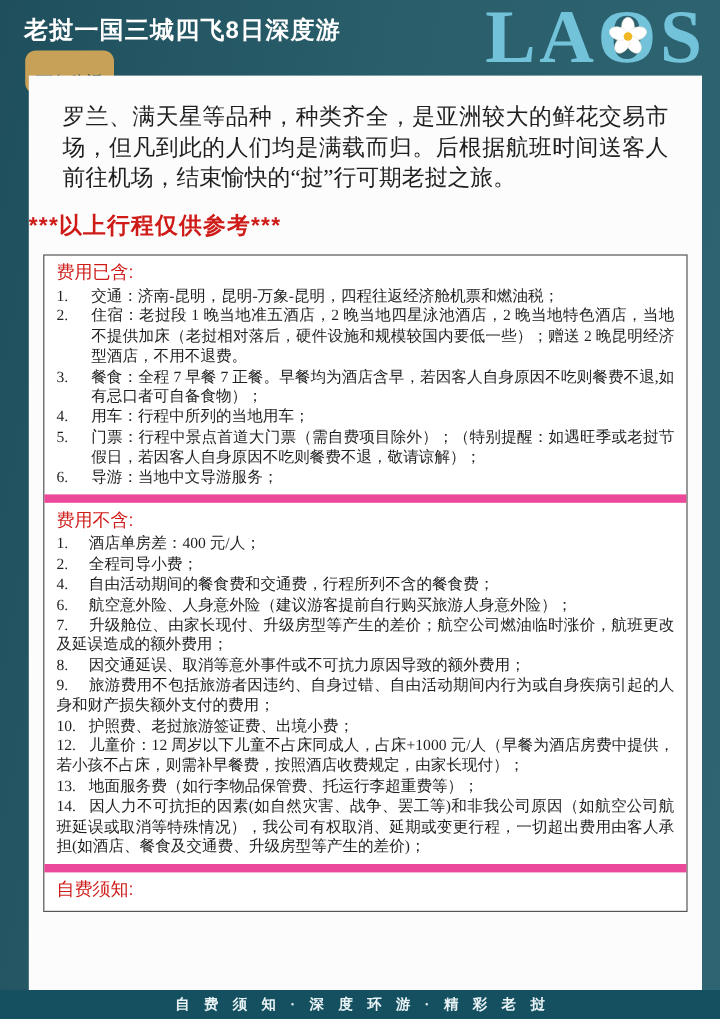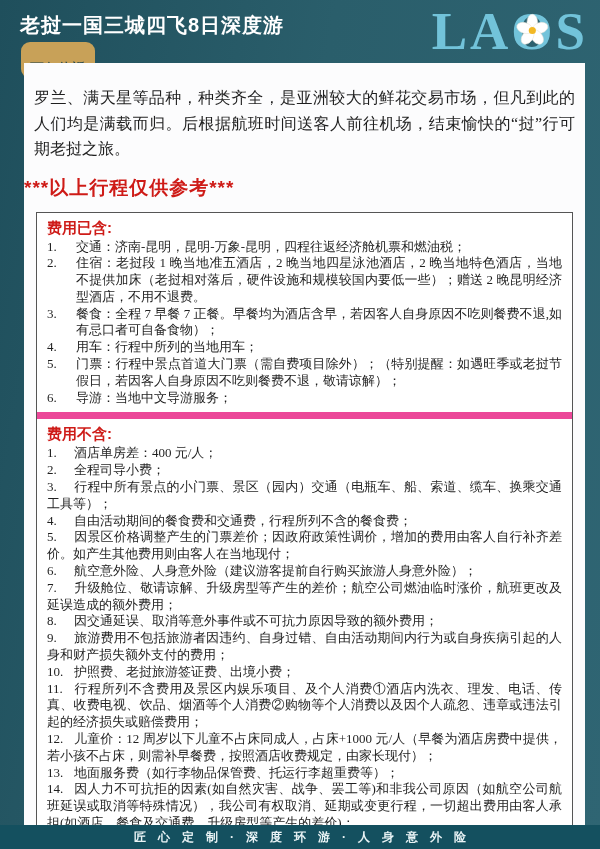--- a/index.html
+++ b/index.html
@@ -20,45 +20,45 @@
     background:var(--gold,#c8a158);color:var(--badge-text,#16404d);
     font-family:"Liberation Sans","DejaVu Sans",sans-serif;
     font-weight:normal;font-size:14px;line-height:17px;
     padding:18px 9px 1px;border-radius:9px;white-space:nowrap;
   }
   .logo{
     position:absolute;right:12px;top:1px;height:60px;
     display:flex;align-items:center;
     color:var(--logo-blue,#72c3da);
     font-family:"Liberation Serif","DejaVu Serif",serif;
-    font-weight:bold;font-size:53px;letter-spacing:3px;line-height:1;text-align:center;
+    font-weight:bold;font-size:63px;letter-spacing:3px;line-height:1;text-align:center;
   }
   .logo-o{position:relative;display:inline-block;}
   .flower{position:absolute;left:50%;top:50%;transform:translate(-52%,-54%);}
   
   .page{
     position:absolute;top:63px;left:24px;width:561px;height:762px;
     background:var(--page-bg,#fcfcfd);overflow:hidden;box-sizing:border-box;
   }
   .intro{
-    margin:22px 10px 0;color:var(--text,#1f1f1f);
-    font-size:16px;line-height:25.5px;text-align:justify;
+    margin:22px 28px 0;color:var(--text,#1f1f1f);
+    font-size:19px;line-height:25.5px;text-align:justify;
   }
   .notice{
     margin:13px 0 11px;
     color:var(--red,#ce1b17);font-weight:bold;font-size:19px;
     font-family:"Liberation Sans","DejaVu Sans",sans-serif;letter-spacing:1px;
   }
   .cost-table{margin:0 12px;border:1.5px solid #555;background:#fff;}
   .sec{padding:4px 10px 6px;}
   .sec + .sec{border-top:7px solid #ec4899;}
   .sec-title{
     margin:0;color:var(--red,#ce1b17);
     font-family:"Liberation Sans","DejaVu Sans",sans-serif;
-    font-weight:bold;font-size:15px;line-height:22px;
+    font-weight:normal;font-size:15px;line-height:22px;
   }
   .items{color:var(--text,#1f1f1f);font-size:13px;line-height:16.8px;}
   .item-row{display:flex;text-align:justify;}
   .item-row .num{width:29px;flex:none;}
   .item-row .txt{flex:1;}
   .item-p{margin:0;text-align:justify;}
   .item-p .numi{display:inline-block;min-width:27px;}
   
   .footer{
     position:absolute;left:0;right:0;bottom:0;height:24px;
@@ -142,51 +142,48 @@
       </section>
 
       <section class="sec">
         <h3 class="sec-title">费用不含:</h3>
         <div class="items">
 
             <p class="item-p"><span class="numi">1.</span><span>酒店单房差：400 元/人；</span></p>
 
             <p class="item-p"><span class="numi">2.</span><span>全程司导小费；</span></p>
 
-            <p class="item-p"><span class="numi">3.</span><span>行程中所有景点的小门票、景区（园内）交通（电瓶车、船、索道、缆车、换乘交通工具等）；</span></p>
 
             <p class="item-p"><span class="numi">4.</span><span>自由活动期间的餐食费和交通费，行程所列不含的餐食费；</span></p>
 
-            <p class="item-p"><span class="numi">5.</span><span>因景区价格调整产生的门票差价；因政府政策性调价，增加的费用由客人自行补齐差价。如产生其他费用则由客人在当地现付；</span></p>
 
             <p class="item-p"><span class="numi">6.</span><span>航空意外险、人身意外险（建议游客提前自行购买旅游人身意外险）；</span></p>
 
-            <p class="item-p"><span class="numi">7.</span><span>升级舱位、敬请谅解、升级房型等产生的差价；航空公司燃油临时涨价，航班更改及延误造成的额外费用；</span></p>
+            <p class="item-p"><span class="numi">7.</span><span>升级舱位、由家长现付、升级房型等产生的差价；航空公司燃油临时涨价，航班更改及延误造成的额外费用；</span></p>
 
             <p class="item-p"><span class="numi">8.</span><span>因交通延误、取消等意外事件或不可抗力原因导致的额外费用；</span></p>
 
             <p class="item-p"><span class="numi">9.</span><span>旅游费用不包括旅游者因违约、自身过错、自由活动期间内行为或自身疾病引起的人身和财产损失额外支付的费用；</span></p>
 
             <p class="item-p"><span class="numi">10.</span><span>护照费、老挝旅游签证费、出境小费；</span></p>
 
-            <p class="item-p"><span class="numi">11.</span><span>行程所列不含费用及景区内娱乐项目、及个人消费①酒店内洗衣、理发、电话、传真、收费电视、饮品、烟酒等个人消费②购物等个人消费以及因个人疏忽、违章或违法引起的经济损失或赔偿费用；</span></p>
 
             <p class="item-p"><span class="numi">12.</span><span>儿童价：12 周岁以下儿童不占床同成人，占床+1000 元/人（早餐为酒店房费中提供，若小孩不占床，则需补早餐费，按照酒店收费规定，由家长现付）；</span></p>
 
             <p class="item-p"><span class="numi">13.</span><span>地面服务费（如行李物品保管费、托运行李超重费等）；</span></p>
 
             <p class="item-p"><span class="numi">14.</span><span>因人力不可抗拒的因素(如自然灾害、战争、罢工等)和非我公司原因（如航空公司航班延误或取消等特殊情况），我公司有权取消、延期或变更行程，一切超出费用由客人承担(如酒店、餐食及交通费、升级房型等产生的差价)；</span></p>
           </div>
       </section>
 
       <section class="sec">
         <h3 class="sec-title">自费须知:</h3>
 
       </section>
 
     </div>
   </main>
 
   <footer class="footer">
-    <div class="tagline">匠心定制·深度环游·人身意外险</div>
+    <div class="tagline">自费须知·深度环游·精彩老挝</div>
   </footer>
 
 </div>
 
 </body></html>

